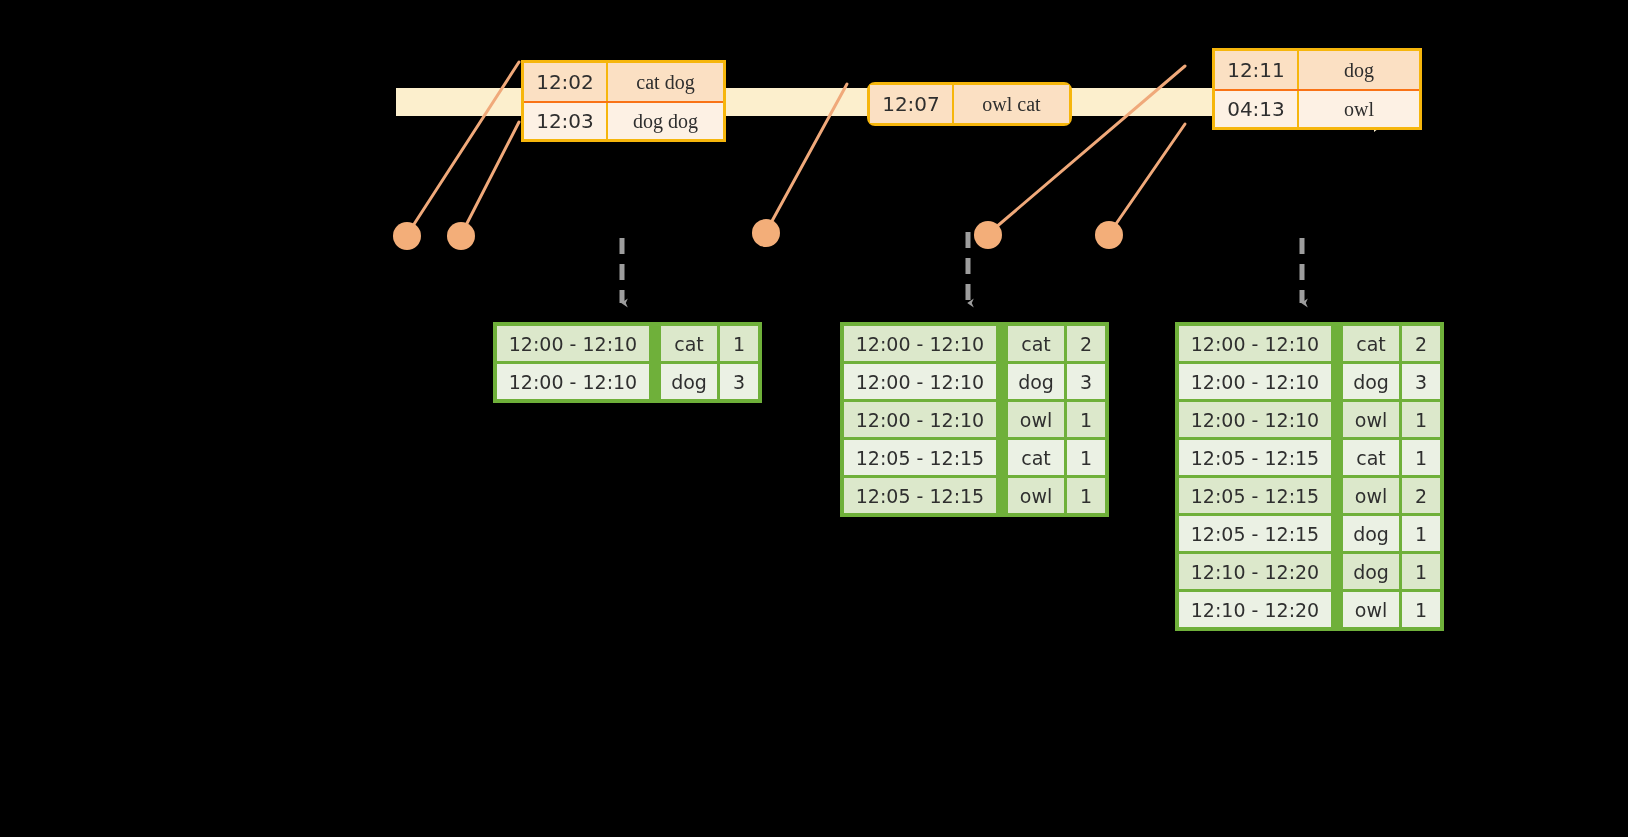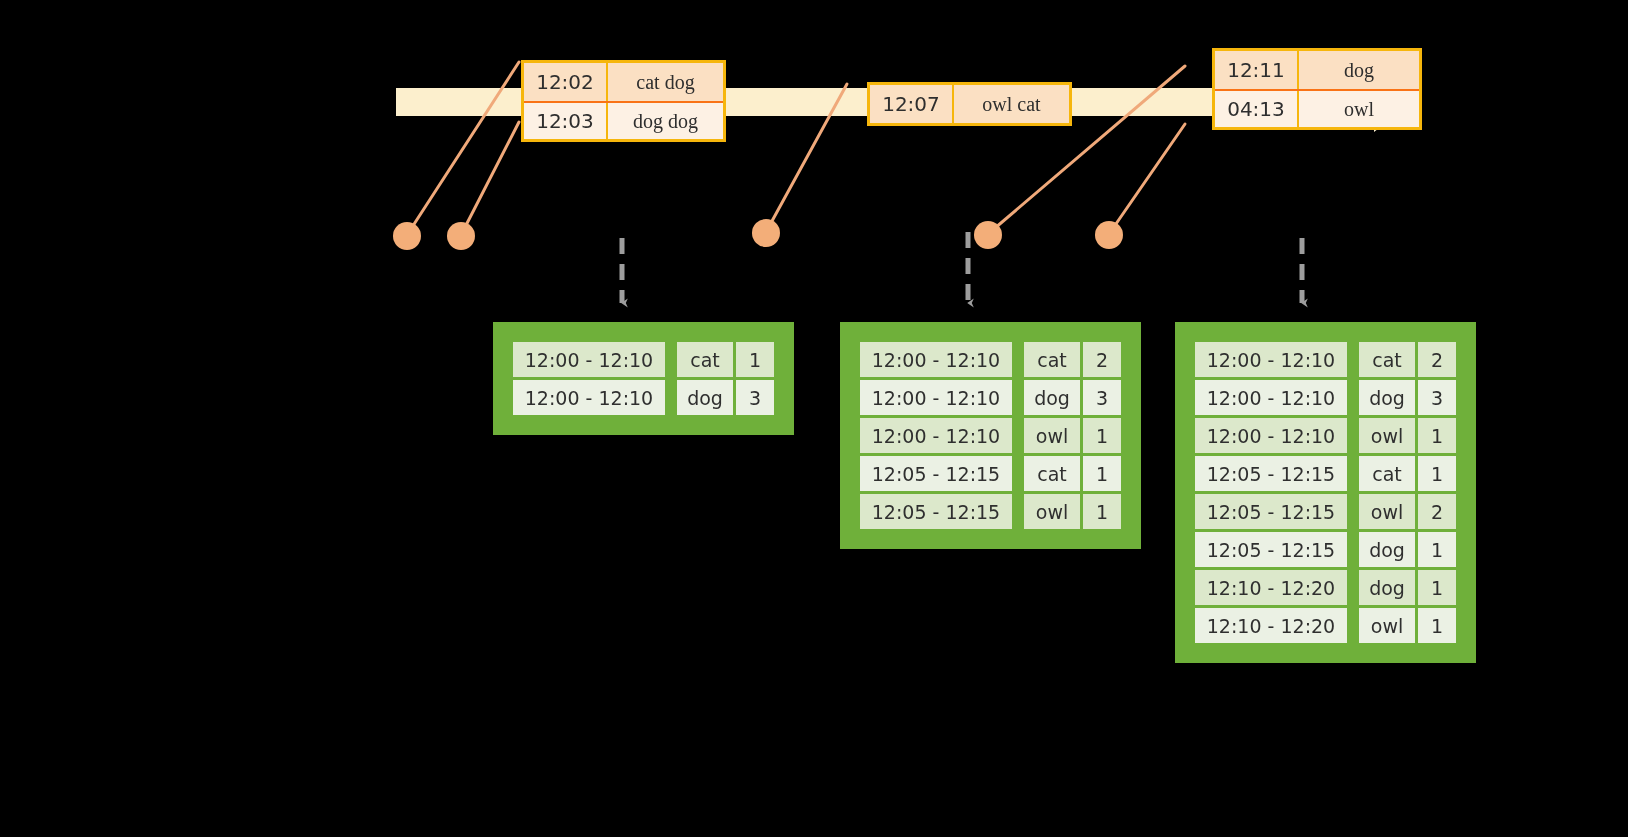--- a/index.html
+++ b/index.html
@@ -64,21 +64,21 @@
     padding: 0 12px;
     font-family: Liberation Serif, serif;
   }
 
   
   .result-table {
     position: absolute;
     border: 4px solid #6FB03A;
     box-sizing: border-box;
     background: #6FB03A;
-    padding: 16px;
+    padding: 0;
   }
   .rt-row {
     display: flex;
     height: 35px;
     box-sizing: border-box;
   }
   .rt-row + .rt-row { margin-top: 3px; }
   .rt-cell {
     display: flex;
     align-items: center;
@@ -138,21 +138,21 @@
     <div class="event-row shade-a">
       <div class="event-cell time">12:02</div>
       <div class="event-cell payload">cat dog</div>
     </div>
     <div class="event-row shade-b">
       <div class="event-cell time">12:03</div>
       <div class="event-cell payload">dog dog</div>
     </div>
   </div>
 
-  <div class="event-box" style="left:867px; top:82px; width:205px;">
+  <div class="event-box" style="left:867px; top:82px; width:205px;border-radius:8px;">
     <div class="event-row shade-a">
       <div class="event-cell time">12:07</div>
       <div class="event-cell payload">owl cat</div>
     </div>
   </div>
 
   <div class="event-box" style="left:1212px; top:48px; width:210px;">
     <div class="event-row shade-a">
       <div class="event-cell time">12:11</div>
       <div class="event-cell payload">dog</div>

